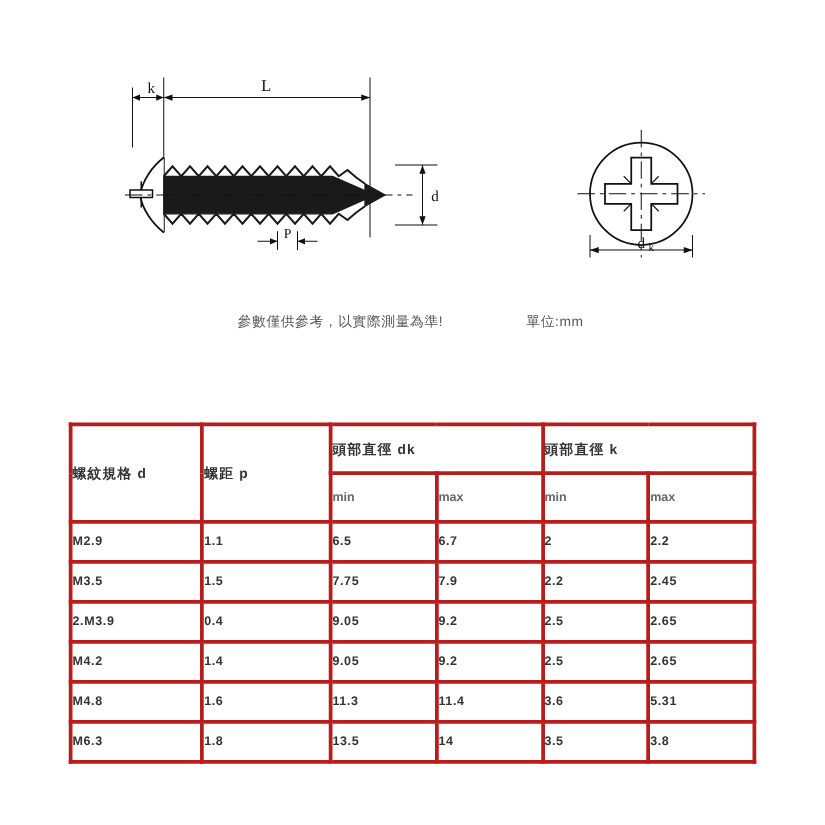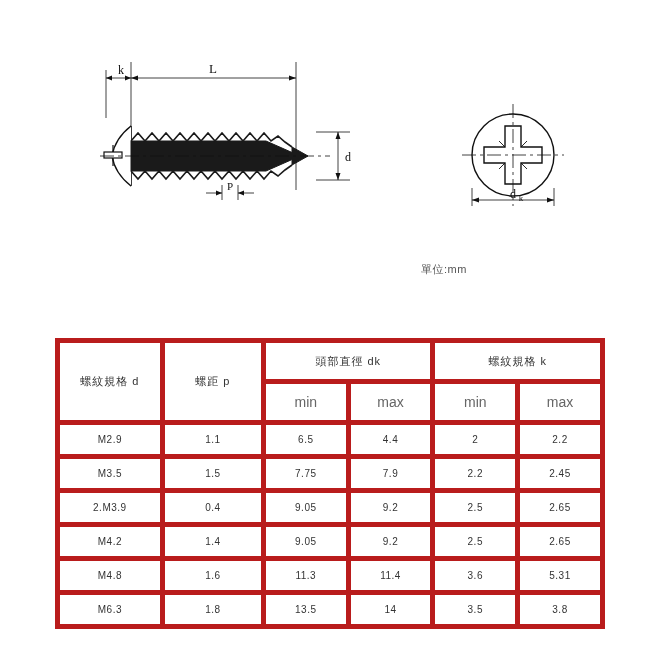--- a/index.html
+++ b/index.html
@@ -37,54 +37,54 @@
     position: absolute;
     left: 190px;
     top: 0;
     font-size: 11px;
     color: #555555;
     letter-spacing: 0.5px;
   }
   .note-right {
     position: absolute;
     left: 421px;
-    top: 12px;
+    top: 0;
     font-size: 11px;
     color: #555555;
     letter-spacing: 0.5px;
   }
 
   
   .table-wrap {
     position: absolute;
     left: 55px;
     top: 338px;
     width: 550px;
   }
   table.spec {
     border-collapse: collapse;
     width: 550px;
     font-size: 10px;
     color: #333333;
   }
   table.spec th, table.spec td {
-    border: 5px solid #b91c1c;
-    text-align: center;
+    border: 3px solid #b91c1c;
+    text-align: left;
     vertical-align: middle;
-    font-weight: normal;
+    font-weight: bold;
     padding: 0;
   }
   .hdr-main {
     height: 36px;
     font-size: 11px;
     letter-spacing: 1px;
   }
   .hdr-sub {
     height: 36px;
-    font-size: 14px;
+    font-size: 10px;
     color: #666666;
   }
   .hdr-tall {
     height: 72px;
     font-size: 11px;
     letter-spacing: 1px;
   }
   table.spec tbody td {
     height: 29px;
     letter-spacing: 0.5px;
@@ -193,45 +193,46 @@
         <line x1="554" y1="188" x2="554" y2="206"></line>
       </g>
     </g>
 
     <text x="513" y="198" font-family="Liberation Serif, serif" font-size="12" fill="#111111" text-anchor="middle">d</text>
     <text x="521" y="201" font-family="Liberation Serif, serif" font-size="9" fill="#111111" text-anchor="middle">k</text>
   </svg>
 </div>
 
 <div class="notes">
+  <div class="note-left">參數僅供參考，以實際測量為準!</div>
   <div class="note-right">單位:mm</div>
 </div>
 
 <div class="table-wrap">
   <table class="spec">
     <thead>
       <tr>
         <th class="col-d hdr-tall" rowspan="2">螺紋規格 d</th>
         <th class="col-p hdr-tall" rowspan="2">螺距 p</th>
         <th class="hdr-main" colspan="2">頭部直徑 dk</th>
-        <th class="hdr-main" colspan="2">螺紋規格 k</th>
+        <th class="hdr-main" colspan="2">頭部直徑 k</th>
       </tr>
       <tr>
         <th class="col-q hdr-sub">min</th>
         <th class="col-q hdr-sub">max</th>
         <th class="col-q hdr-sub">min</th>
         <th class="col-q hdr-sub">max</th>
       </tr>
     </thead>
     <tbody>
       <tr>
         <td>M2.9</td>
         <td>1.1</td>
         <td>6.5</td>
-        <td>4.4</td>
+        <td>6.7</td>
         <td>2</td>
         <td>2.2</td>
       </tr>
       <tr>
         <td>M3.5</td>
         <td>1.5</td>
         <td>7.75</td>
         <td>7.9</td>
         <td>2.2</td>
         <td>2.45</td>

